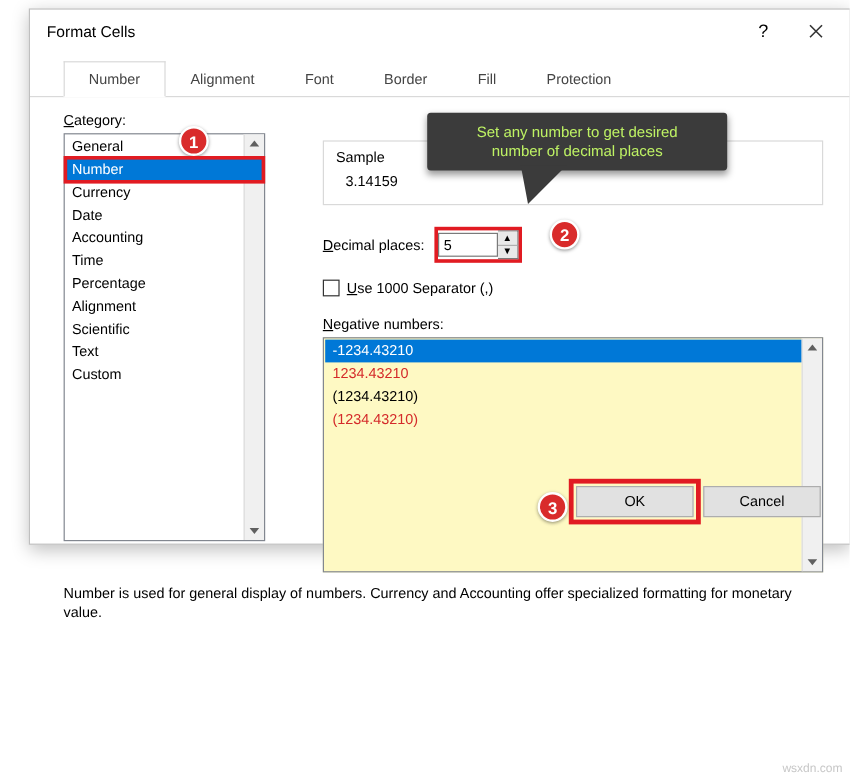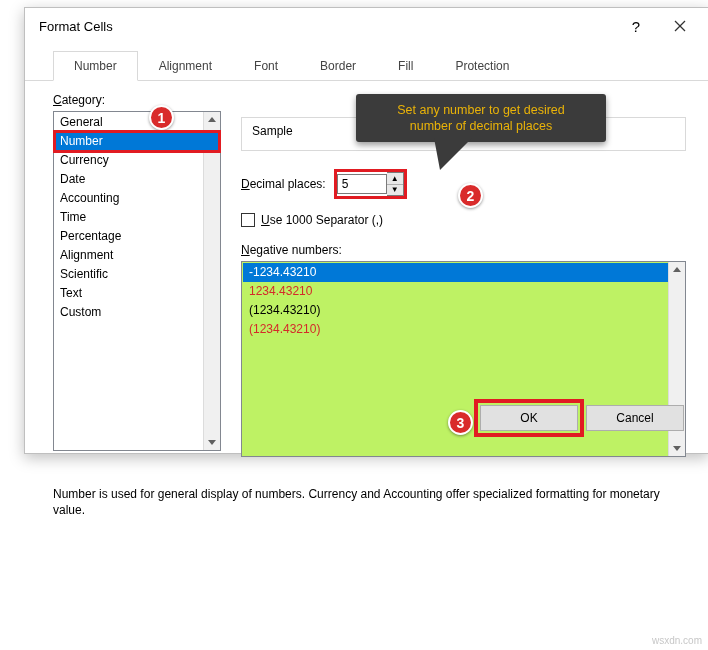--- a/index.html
+++ b/index.html
@@ -56,21 +56,21 @@
   }
   .content {
     padding: 12px 22px 0 28px;
     position: relative;
   }
   .category-label {
     display: block;
     margin-bottom: 4px;
   }
   .u { text-decoration: underline; }
-  .cat-row { display: flex; }
+  .cat-row { display: flex; gap: 28px; }
   .category-list {
     width: 168px; height: 340px;
     border: 1px solid #828790;
     background: #fff;
     padding: 1px;
     position: relative;
   }
   .category-list .item {
     padding: 1px 5px;
     font-size: 12px;
@@ -132,21 +132,21 @@
   .spinner .spins .sbtn:last-child{border-bottom:none;}
   .checkbox-row { margin-top: 14px; display:flex; align-items:center; gap:6px;}
   .cbox {
     width: 14px; height: 14px; border: 1px solid #333; background: #fff;
   }
   .neg-label { margin-top: 16px; display:block; }
   .neg-list {
     margin-top: 4px;
     border: 1px solid #828790;
     height: 196px;
-    background: #bef264;
+    background: #fef9c3;
     position: relative;
     padding: 1px;
     font-size: 12px;
   }
   .neg-list .nitem {
     padding: 1px 6px;
     line-height: 17px;
   }
   .neg-list .nitem.sel {
     background: #0078d7;
@@ -189,21 +189,21 @@
     background: #d92b2b; color:#fff;
     display:flex; align-items:center; justify-content:center;
     font-weight: bold; font-size: 14px;
     border: 2px solid #fff;
     box-shadow: 0 1px 3px rgba(0,0,0,0.4);
     position: absolute;
   }
   .tooltip {
     position: absolute;
     background: #3b3b3b;
-    color: #eab308;
+    color: #bef264;
     font-size: 12.5px;
     padding: 8px 14px;
     border-radius: 3px;
     text-align: center;
     width: 250px;
     line-height: 16px;
     box-shadow: 0 3px 6px rgba(0,0,0,0.4);
   }
   .tooltip .tail {
     position:absolute; left:78px; bottom:-28px;
@@ -258,20 +258,21 @@
         <div class="item">Alignment</div>
         <div class="item">Scientific</div>
         <div class="item">Text</div>
         <div class="item">Custom</div>
         <div class="cat-scroll"></div>
       </div>
 
       <div class="right-pane">
         <div class="sample-box">
           <span class="legend">Sample</span>
+          <div class="sample-value">3.14159</div>
         </div>
 
         <div class="row">
           <span>
             <span class="u">D</span><span>ecimal places:</span>
           </span>
           <span class="spinner">
             <input value="5" style="">
             <span class="spins">
               <span class="sbtn">▲</span>

